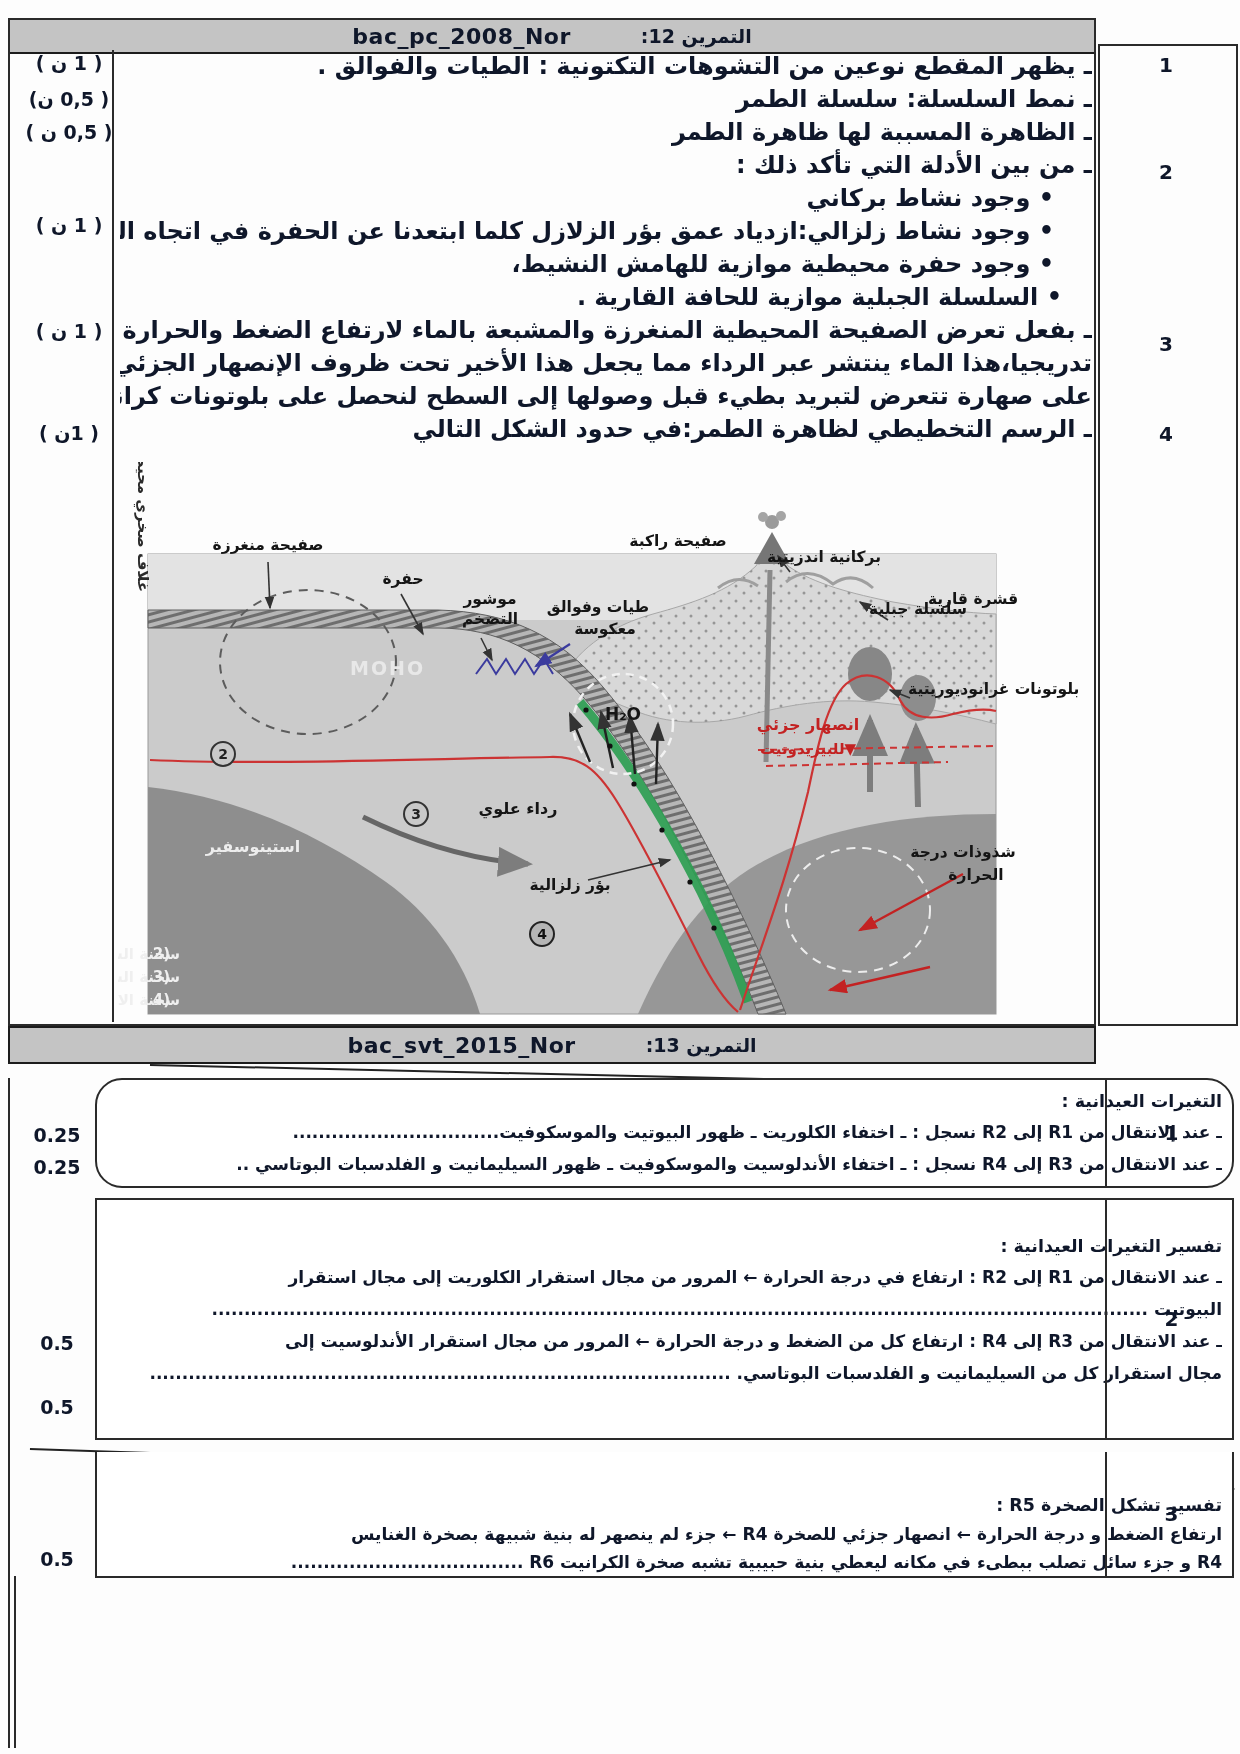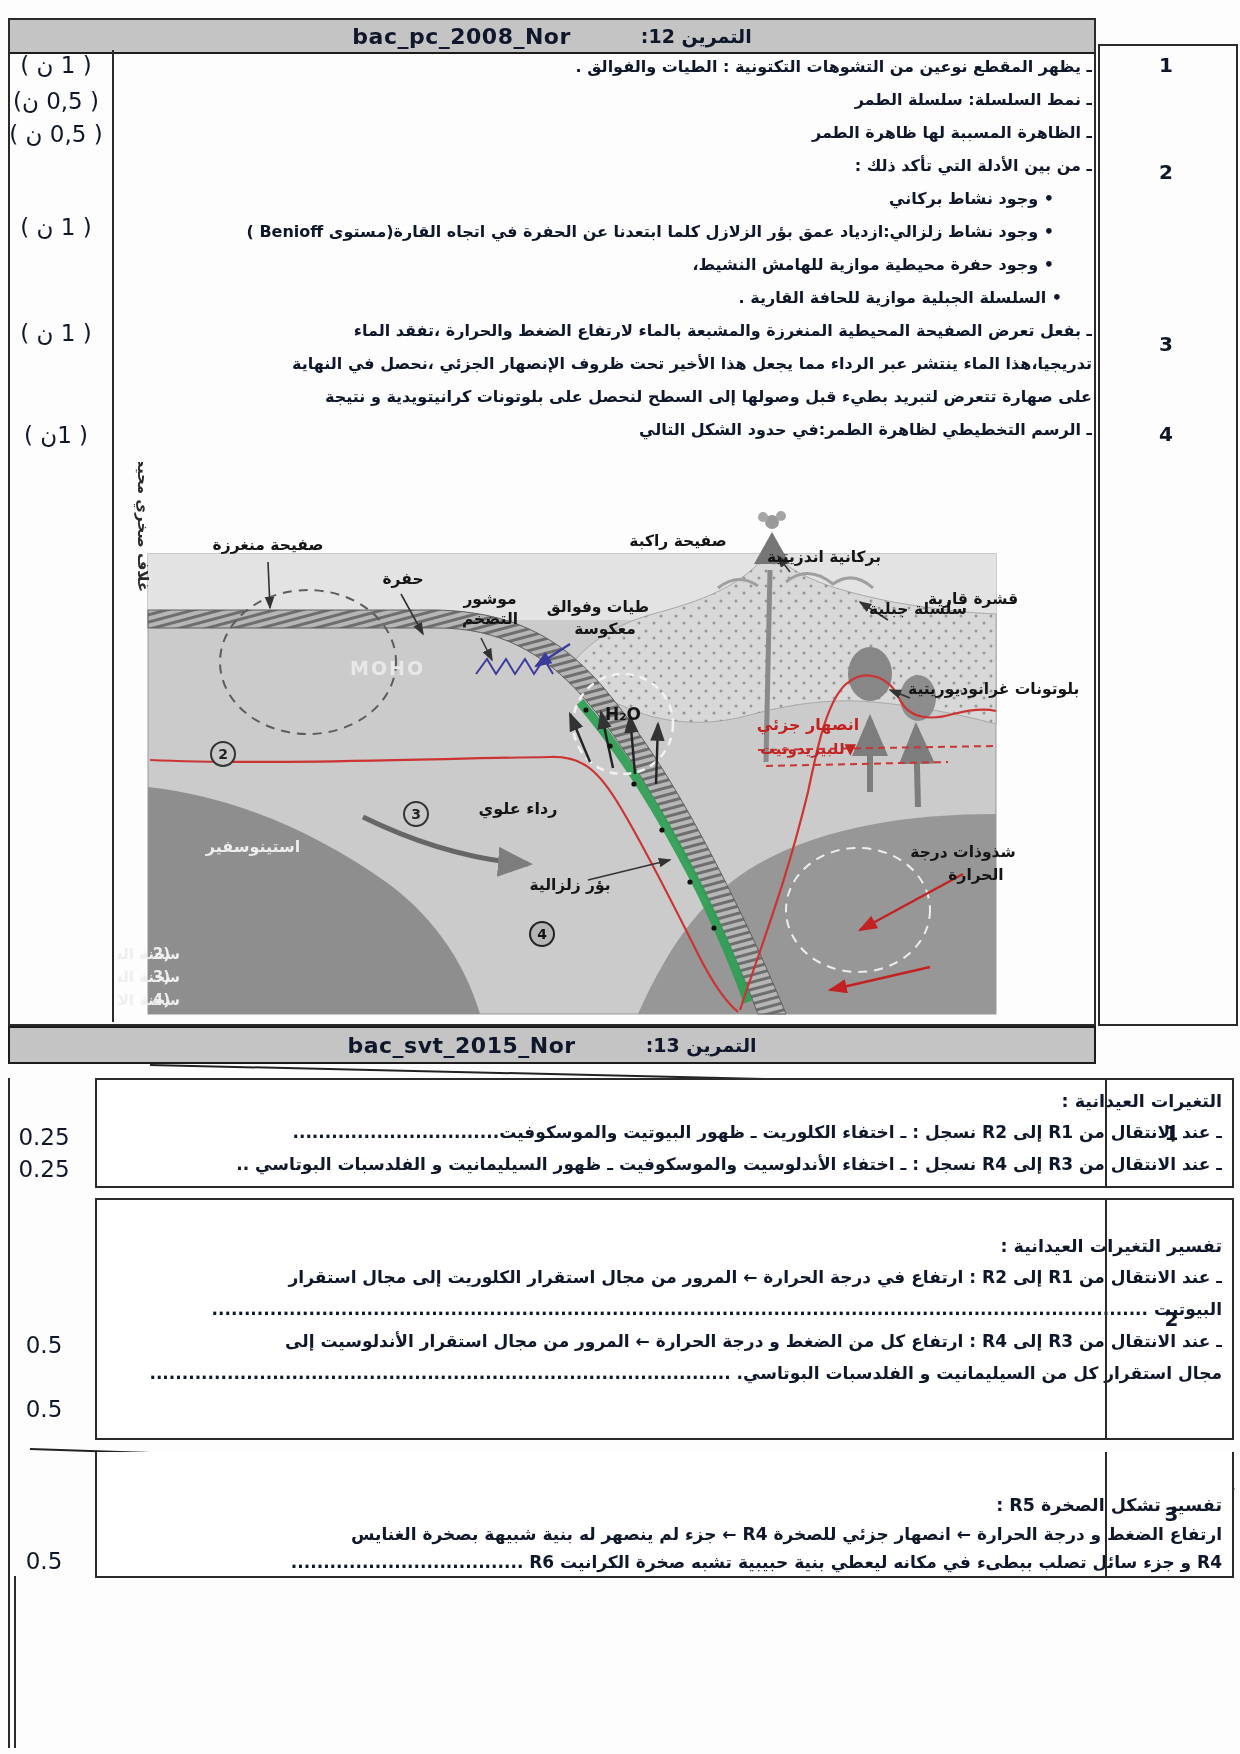--- a/index.html
+++ b/index.html
@@ -3,22 +3,22 @@
 <meta charset="utf-8">
 <style>
   html,body{margin:0;padding:0;background:#ffffff;}
   #page{position:relative;width:1240px;height:1754px;background:#fdfdfd;overflow:hidden;
         font-family:"DejaVu Sans",sans-serif;color:#0f172a;}
   .abs{position:absolute;}
   .hdr{background:#c4c4c4;border:2px solid #1c1c1c;display:flex;align-items:center;justify-content:center;gap:70px;}
   .hdr .code{font-weight:700;font-size:22px;letter-spacing:.5px;}
   .hdr .arlabel{font-weight:700;font-size:19px;direction:rtl;}
   .rtl{direction:rtl;text-align:right;}
-  .bline{font-weight:700;font-size:16px;line-height:33px;white-space:nowrap;}
-  .mark{font-weight:400;font-size:23px;direction:rtl;text-align:center;width:100px;}
+  .bline{font-weight:700;font-size:24px;line-height:33px;white-space:nowrap;}
+  .mark{font-weight:700;font-size:19px;direction:rtl;text-align:center;width:100px;margin-left:13px;}
   .qnum{font-weight:700;font-size:20px;text-align:center;}
   .rowbox{position:absolute;left:95px;width:1139px;border:2px solid #2a2a2a;background:#fff;box-sizing:border-box;}
   .rowbox .numcell{position:absolute;top:0;bottom:0;left:1008px;width:129px;border-left:2px solid #2a2a2a;
                    display:flex;align-items:center;justify-content:center;font-weight:700;font-size:20px;}
   .rowbox .content{position:absolute;top:0;right:10px;left:20px;direction:rtl;text-align:right;}
   .r13line{font-weight:700;font-size:17px;line-height:32px;white-space:nowrap;overflow:hidden;}
   .r13title{font-weight:700;font-size:17.5px;line-height:30px;}
   .vline{border-left:2px solid #2a2a2a;width:0;}
   .skew{border-top:2px solid #222;height:0;transform-origin:left top;}
   svg text{font-family:"DejaVu Sans",sans-serif;}
@@ -204,21 +204,21 @@
   </svg>
 
   <div class="abs hdr" style="left:8px;top:1026px;width:1084px;height:34px;">
     <span class="code">bac_svt_2015_Nor</span>
     <span class="arlabel">التمرين 13:</span>
   </div>
 
   <div class="abs skew" style="left:150px;top:1064px;width:1070px;transform:rotate(1.3deg);"></div>
   <div class="abs skew" style="left:30px;top:1448px;width:1205px;transform:rotate(1.9deg);"></div>
 
-  <div class="rowbox" style="top:1078px;height:110px;">
+  <div class="rowbox" style="top:1078px;height:110px;border-radius:27px;">
     <div class="content" style="padding-top:6px;">
       <div class="r13title">التغيرات العيدانية :</div>
       <div class="r13line">ـ عند إلانتقال من R1 إلى R2 نسجل : ـ اختفاء الكلوريت   ـ ظهور البيوتيت والموسكوفيت................................</div>
       <div class="r13line">ـ عند الانتقال من R3 إلى R4 نسجل : ـ اختفاء الأندلوسيت والموسكوفيت   ـ ظهور السيليمانيت و الفلدسبات البوتاسي ..</div>
     </div>
     <div class="numcell">1</div>
   </div>
   <div class="abs mark" style="left:0px;top:1124px;width:88px;direction:ltr;">0.25</div>
   <div class="abs mark" style="left:0px;top:1156px;width:88px;direction:ltr;">0.25</div>
 

